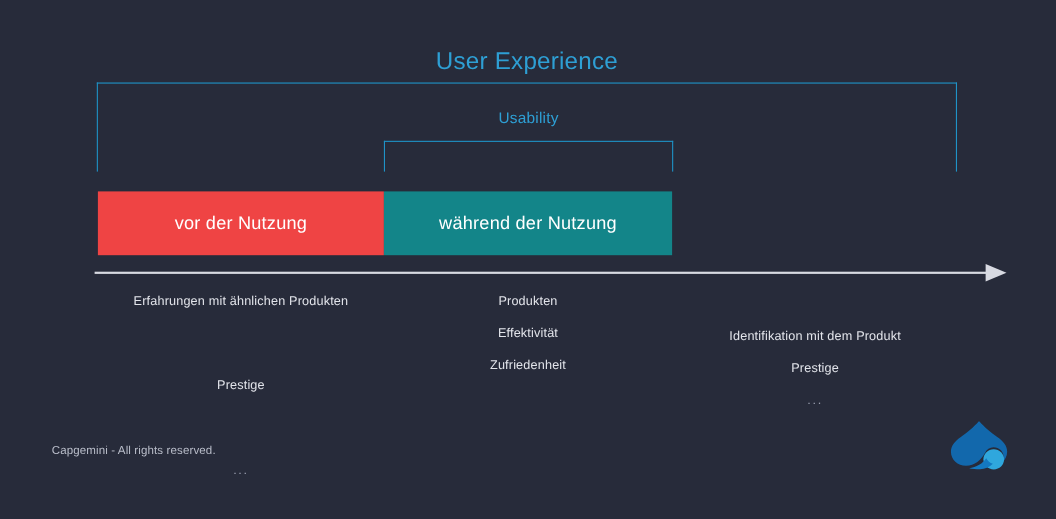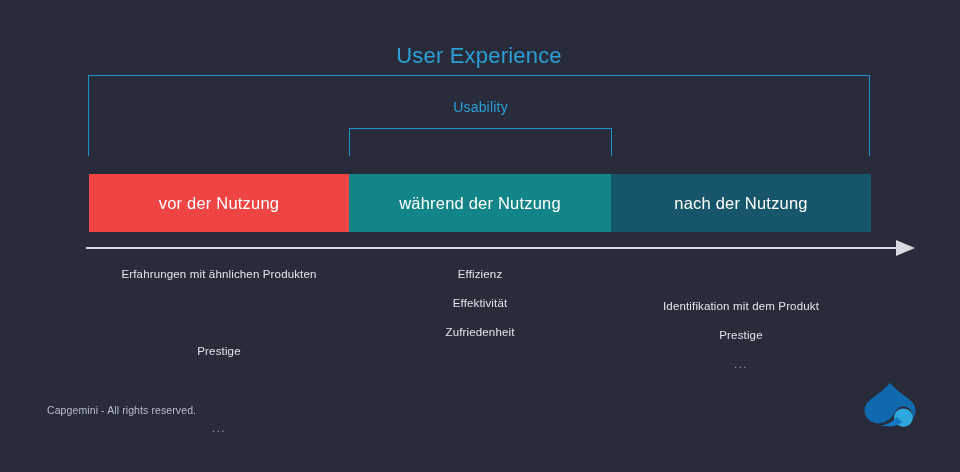--- a/index.html
+++ b/index.html
@@ -180,36 +180,35 @@
 
   <div class="title-ux">User Experience</div>
   <div class="bracket bracket-ux"></div>
 
   <div class="title-usability">Usability</div>
   <div class="bracket bracket-usability"></div>
 
   <div class="bars">
     <div class="bar bar-0">vor der Nutzung</div>
     <div class="bar bar-1">während der Nutzung</div>
-    <div class="bar bar-2">nach der Nutzung</div>
   </div>
 
   <div class="arrow-wrap">
     <div class="arrow-line"></div>
     <div class="arrow-head"></div>
   </div>
 
   <div class="columns">
     <div class="column col-0">
       <div class="col-item">Erfahrungen mit ähnlichen Produkten</div>
       <div class="col-item">Prestige</div>
       <div class="col-item ellipsis">...</div>
     </div>
     <div class="column col-1">
-      <div class="col-item">Effizienz</div>
+      <div class="col-item">Produkten</div>
       <div class="col-item">Effektivität</div>
       <div class="col-item">Zufriedenheit</div>
     </div>
     <div class="column col-2">
       <div class="col-item">Identifikation mit dem Produkt</div>
       <div class="col-item">Prestige</div>
       <div class="col-item ellipsis">...</div>
     </div>
   </div>
 

